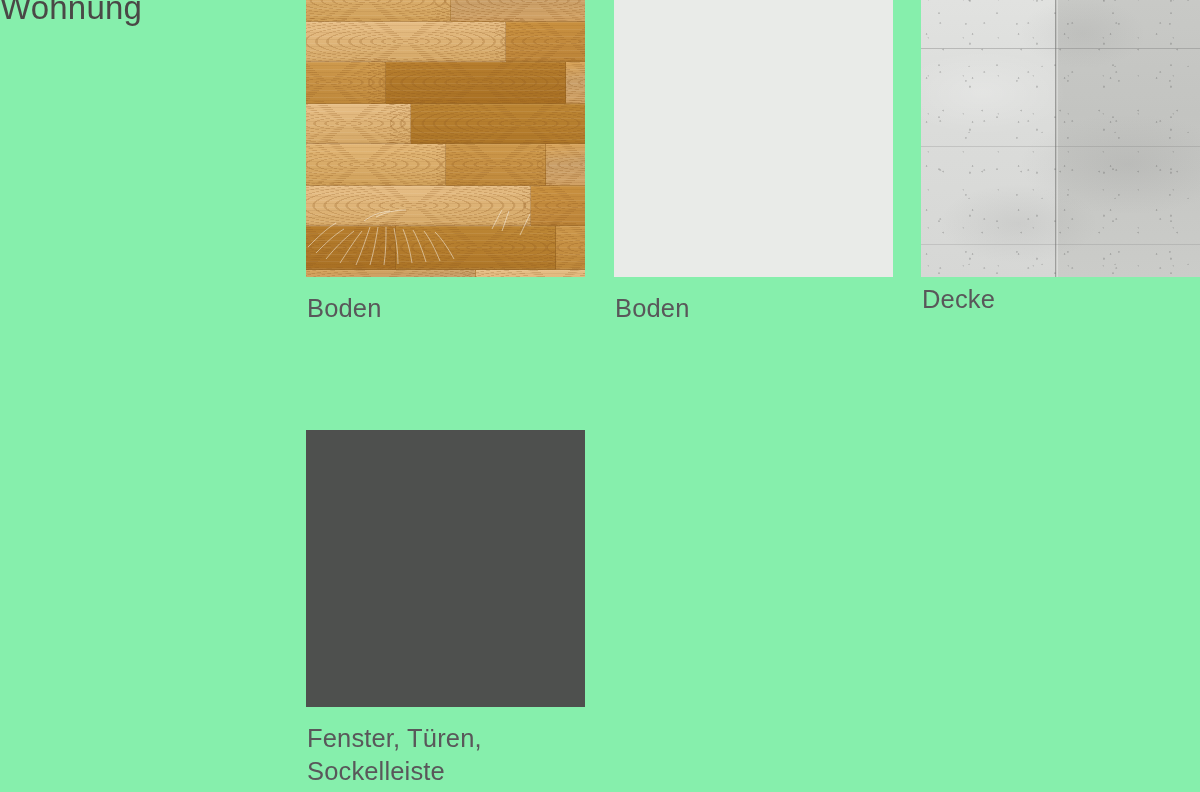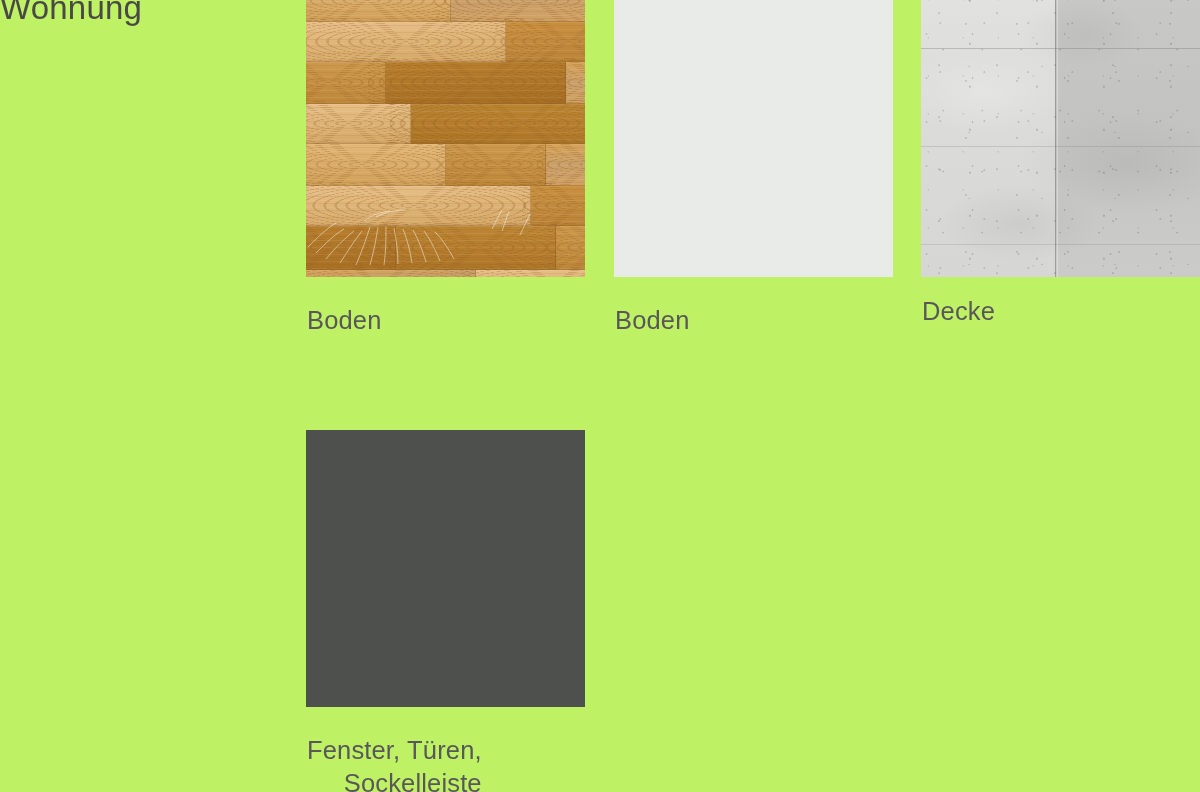--- a/index.html
+++ b/index.html
@@ -48,42 +48,41 @@
   }
   .swatch-label {
     position: absolute;
     left: 1px;
     font-size: 25.5px;
     font-weight: 400;
     color: #59575a;
     letter-spacing: 0.15px;
     line-height: 33px;
     white-space: pre-line;
-    margin-top: 12px;
   }
 
   
   #cell-boden { left: 306px; top: -20px; width: 279px; }
   #cell-boden .swatch { width: 279px; height: 297px; }
   #cell-boden .swatch-label { top: 312px; }
 
   
   #cell-wand { left: 614px; top: -20px; width: 279px; }
   #cell-wand .swatch { width: 279px; height: 297px; }
   #cell-wand .swatch-label { top: 312px; }
 
   
   #cell-decke { left: 921px; top: -20px; width: 279px; }
   #cell-decke .swatch { width: 279px; height: 297px; }
   #cell-decke .swatch-label { top: 303px; }
 
   
   #cell-fenster { left: 306px; top: 430px; width: 279px; }
   #cell-fenster .swatch { width: 279px; height: 277px; }
-  #cell-fenster .swatch-label { top: 292px; text-align: right; }
+  #cell-fenster .swatch-label { top: 292px; }
 
   
   .mat-flat { width: 100%; height: 100%; }
 
   
   .mat-wood {
     position: relative;
     width: 100%;
     height: 100%;
     background: #c08a3e;
@@ -197,21 +196,21 @@
     position: absolute;
     left: 0;
     width: 100%;
     height: 1px;
     background: rgba(110, 110, 110, 0.34);
   }
 </style>
 </head>
 <body>
 
-<div id="board" style="background: #bef264;">
+<div id="board" style="background: #86efac;">
 
   <div class="page-title" style="color: rgb(74, 72, 70);">Wohnung</div>
 
   <div class="swatch-cell" id="cell-boden">
     <div class="swatch">
       <div class="mat-wood">
 
         <div class="plank p-l2" style="left:-30px;  top:0px;   width:175px; height:42px;"></div>
         <div class="plank p-l1" style="left:145px;  top:0px;   width:160px; height:42px;"></div>
         <div class="plank p-l3" style="left:-10px;  top:42px;  width:210px; height:40px;"></div>

